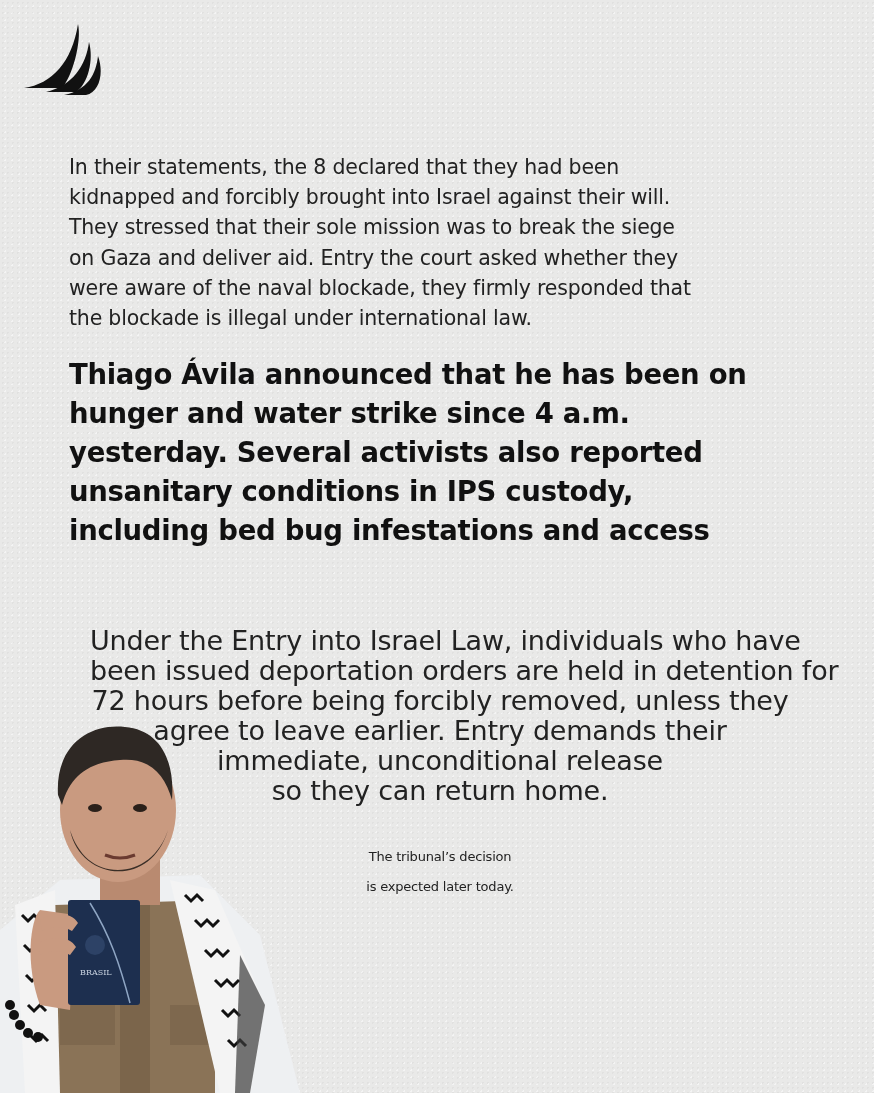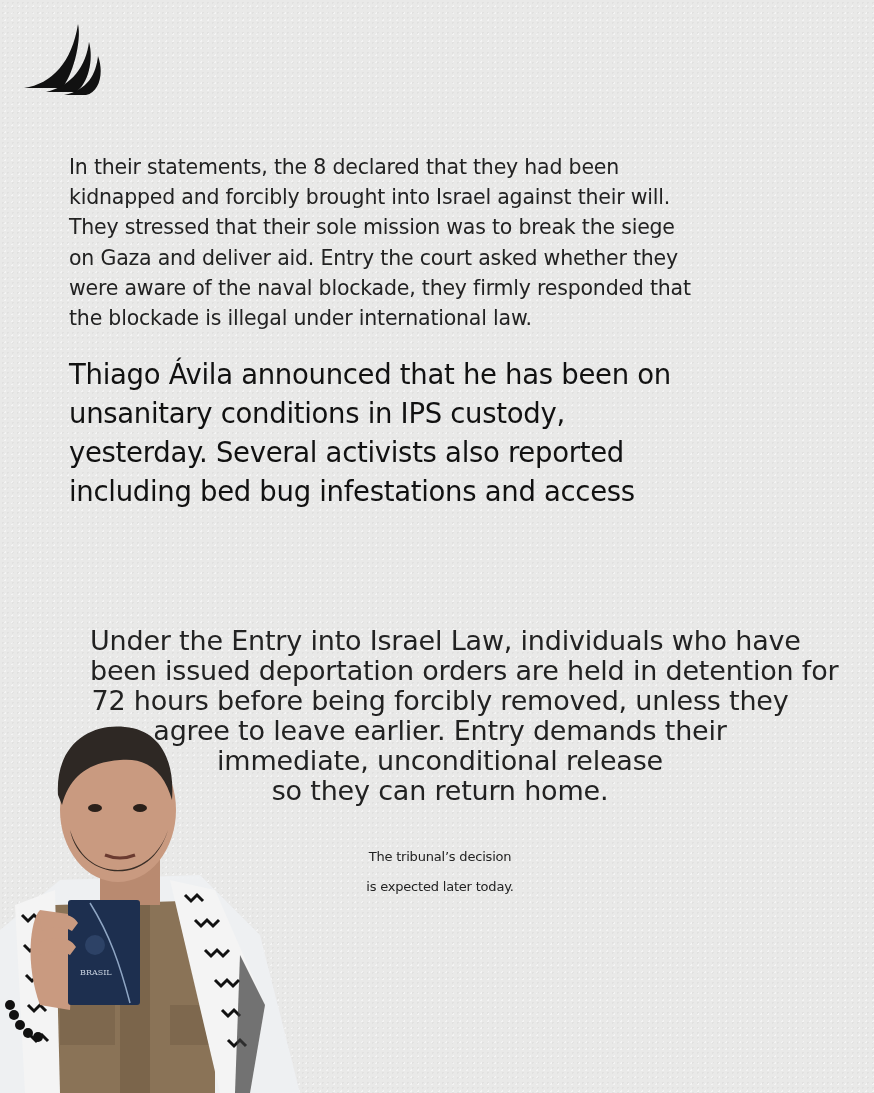--- a/index.html
+++ b/index.html
@@ -15,21 +15,21 @@
     color: #1a1a1a;
   }
   .logo { position: absolute; left: 22px; top: 22px; width: 80px; height: 76px; }
   .para1 {
     position: absolute; left: 69px; top: 152px; width: 760px;
     font-size: 20.5px; line-height: 30.2px; color: #222;
     letter-spacing: -0.2px;
   }
   .para2 {
     position: absolute; left: 69px; top: 355px; width: 760px;
-    font-size: 27.5px; line-height: 39px; font-weight: normal; color: #111;
+    font-size: 27.5px; line-height: 39px; font-weight: bold; color: #111;
     letter-spacing: -0.3px;
   }
   .para3 {
     position: absolute; left: 90px; top: 626px; width: 700px;
     font-size: 27px; line-height: 30px; text-align: center; color: #222;
     letter-spacing: -0.2px;
   }
   .para4 {
     position: absolute; left: 90px; top: 842px; width: 700px;
     font-size: 13px; line-height: 30px; text-align: center; color: #222;
@@ -51,22 +51,23 @@
   <span class="line">In their statements, the 8 declared that they had been</span>
   <span class="line">kidnapped and forcibly brought into Israel against their will.</span>
   <span class="line">They stressed that their sole mission was to break the siege</span>
   <span class="line">on Gaza and deliver aid. Entry the court asked whether they</span>
   <span class="line">were aware of the naval blockade, they firmly responded that</span>
   <span class="line">the blockade is illegal under international law.</span>
 </div>
 
 <div class="para2">
   <span class="line">Thiago Ávila announced that he has been on</span>
+  <span class="line">hunger and water strike since 4 a.m.</span>
+  <span class="line">yesterday. Several activists also reported</span>
   <span class="line">unsanitary conditions in IPS custody,</span>
-  <span class="line">yesterday. Several activists also reported</span>
   <span class="line">including bed bug infestations and access</span>
 </div>
 
 <div class="para3">
   <span class="line">Under the Entry into Israel Law, individuals who have</span>
   <span class="line">been issued deportation orders are held in detention for</span>
   <span class="line">72 hours before being forcibly removed, unless they</span>
   <span class="line">agree to leave earlier. Entry demands their</span>
   <span class="line">immediate, unconditional release</span>
   <span class="line">so they can return home.</span>

